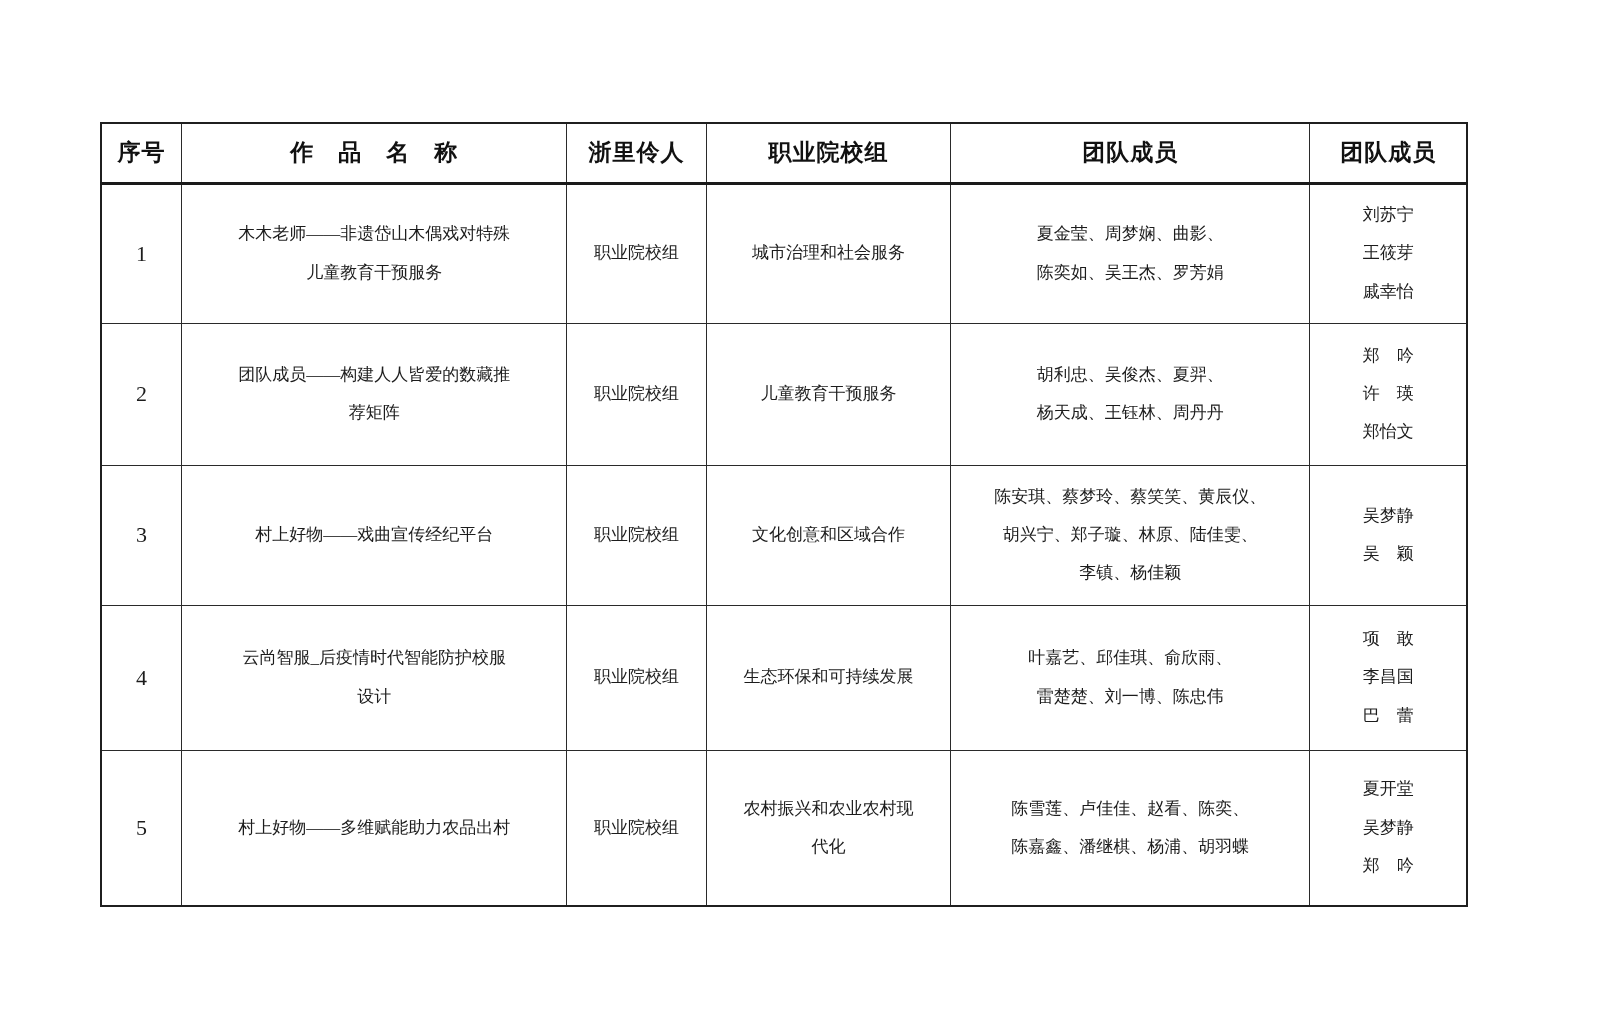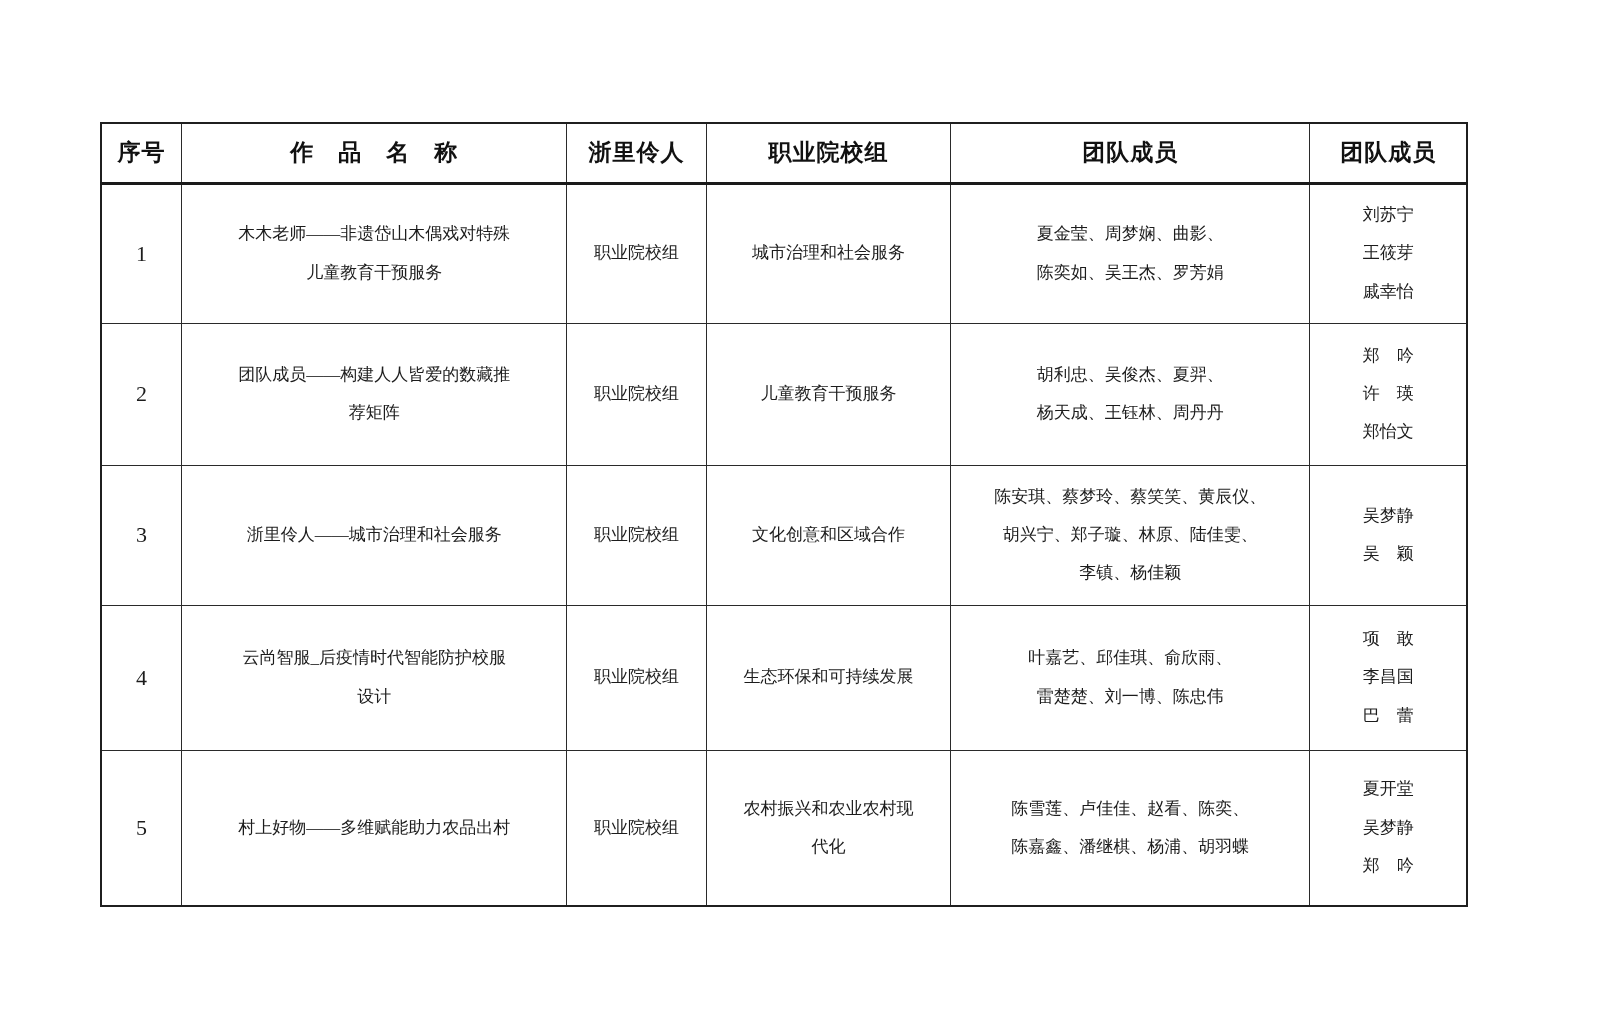--- a/index.html
+++ b/index.html
@@ -102,21 +102,21 @@
         <td>职业院校组</td>
         <td>儿童教育干预服务</td>
         <td>胡利忠、吴俊杰、夏羿、
 杨天成、王钰林、周丹丹</td>
         <td>郑　吟
 许　瑛
 郑怡文</td>
       </tr>
       <tr class="row-3">
         <td class="cell-index">3</td>
-        <td>浙里伶人——城市治理和社会服务</td>
+        <td>村上好物——戏曲宣传经纪平台</td>
         <td>职业院校组</td>
         <td>文化创意和区域合作</td>
         <td>陈安琪、蔡梦玲、蔡笑笑、黄辰仪、
 胡兴宁、郑子璇、林原、陆佳雯、
 李镇、杨佳颖</td>
         <td>吴梦静
 吴　颖</td>
       </tr>
       <tr class="row-4">
         <td class="cell-index">4</td>

